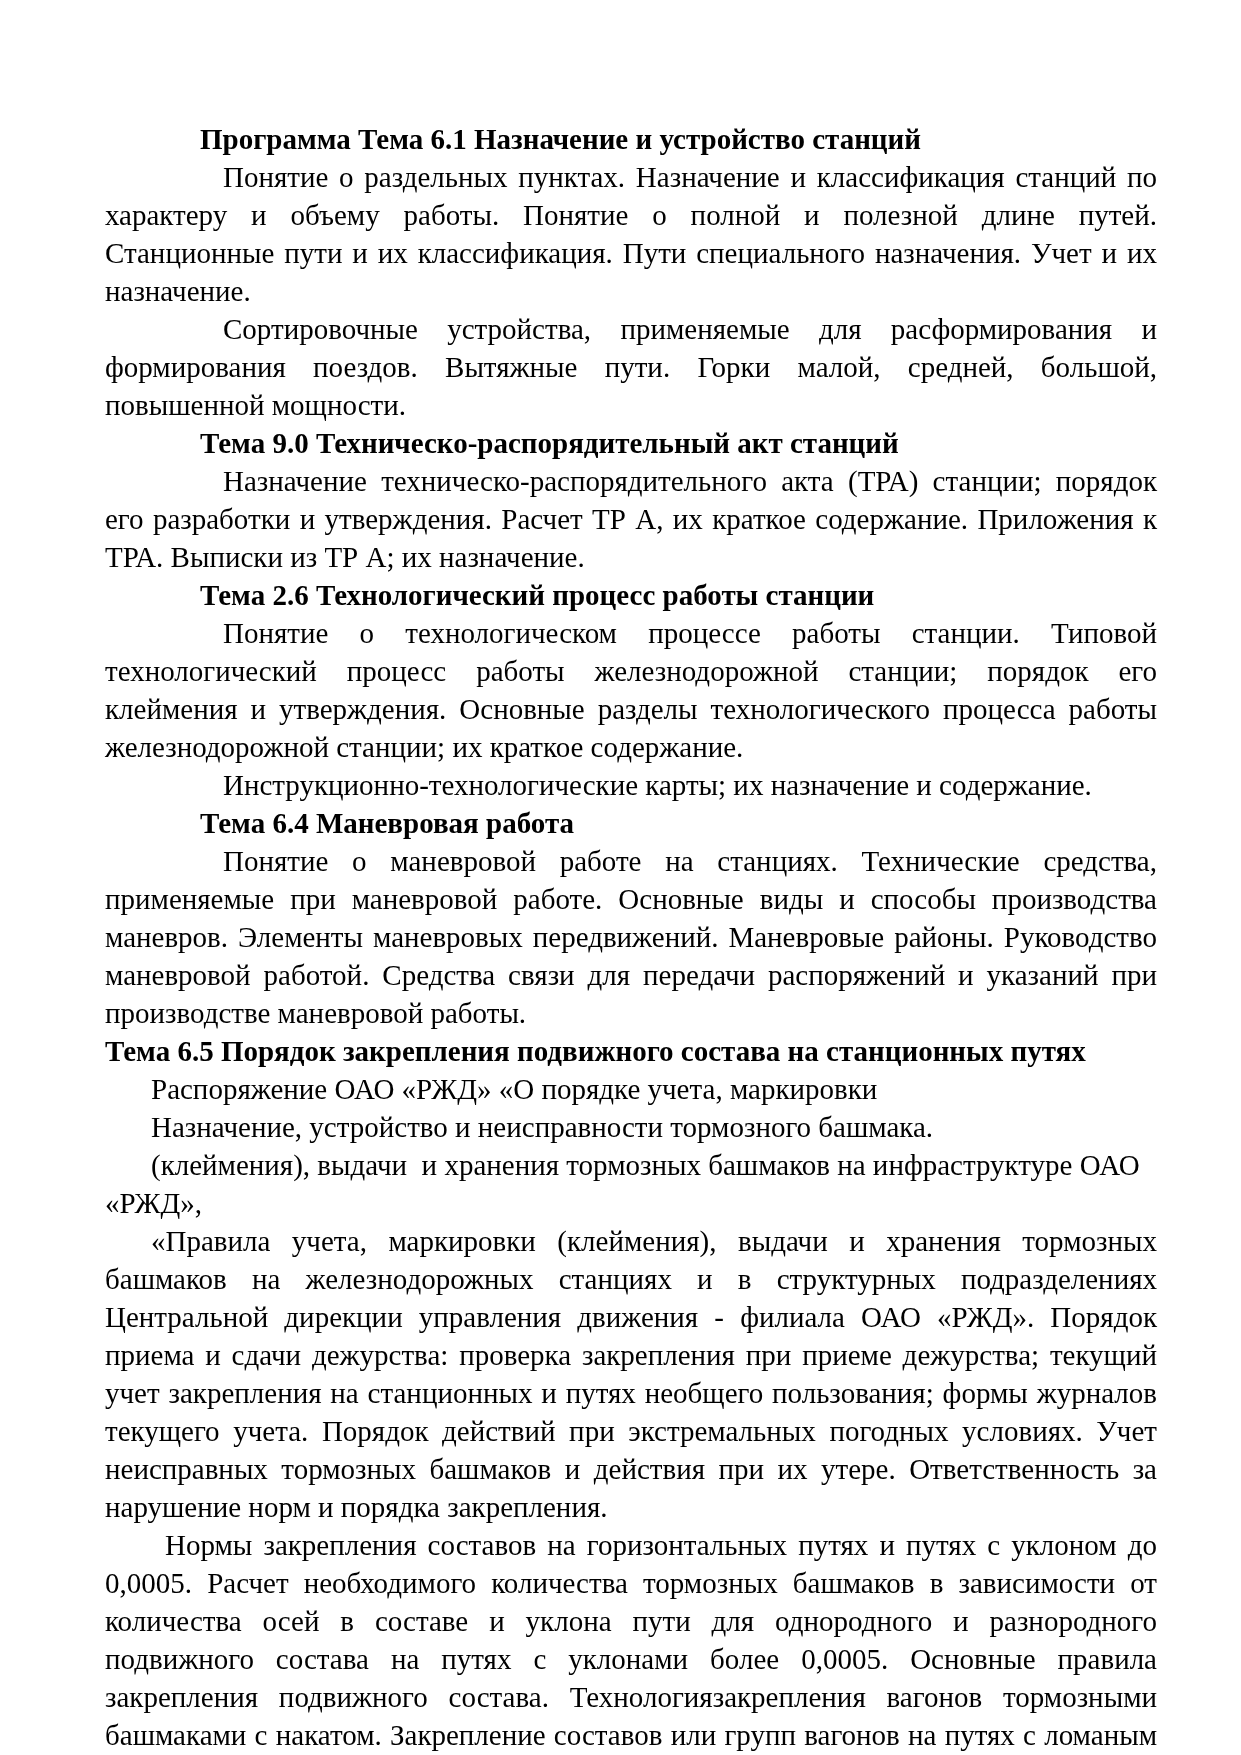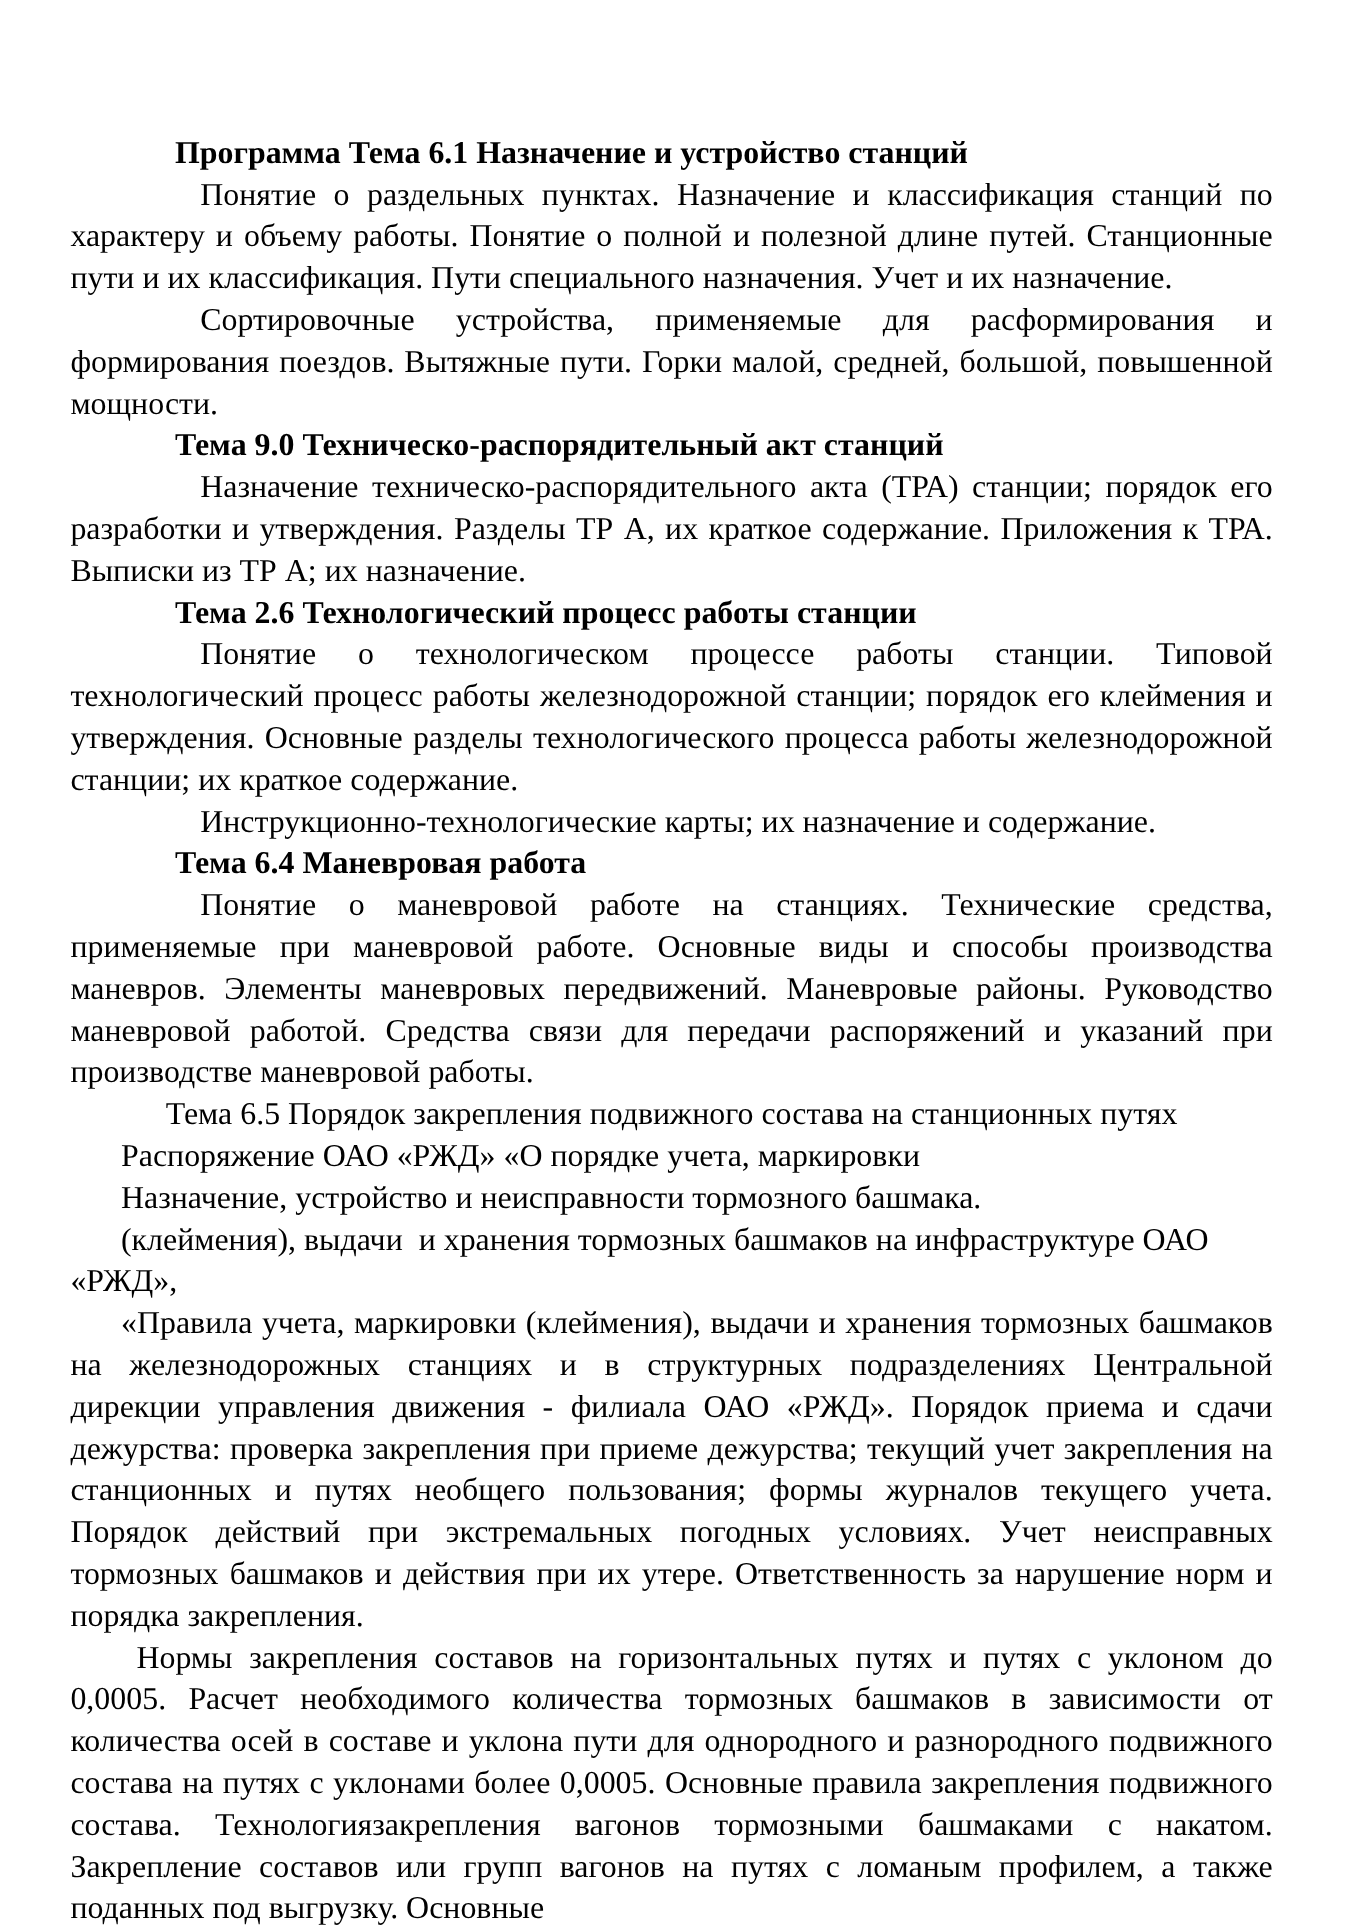--- a/index.html
+++ b/index.html
@@ -7,39 +7,38 @@
     padding: 0;
     background: #ffffff;
   }
   .page {
     position: relative;
     box-sizing: border-box;
     width: 1241px;
     height: 1755px;
     background: #ffffff;
     color: #000000;
-    padding: 120px 84px 0 64px;
+    padding: 120px 84px 0 105px;
     font-family: "Liberation Serif", "DejaVu Serif", serif;
     font-size: 29px;
     line-height: 38px;
     overflow: hidden;
   }
   .page p { margin: 0; }
   
   .h  {
     font-weight: 700;
     text-indent: 95px;
     margin-top: 7px;
     margin-bottom: 8px;
     white-space: nowrap;
   }
   
   .hc {
-    font-weight: 400;
-    text-align: center;
+    font-weight: 700;
     margin-top: 9px;
     margin-bottom: 10px;
     white-space: nowrap;
   }
   
   .p  {
     text-align: justify;
     text-indent: 118px;
   }
   
@@ -60,21 +59,21 @@
 </style>
 </head>
 <body>
 
 <div class="page">
   <p class="h">Программа Тема 6.1 Назначение и устройство станций</p>
   <p class="p">Понятие о раздельных пунктах. Назначение и классификация станций по характеру и объему работы. Понятие о полной и полезной длине путей. Станционные пути и их классификация. Пути специального назначения. Учет и их назначение.</p>
   <p class="p">Сортировочные устройства, применяемые для расформирования и формирования поездов. Вытяжные пути. Горки малой, средней, большой, повышенной мощности.</p>
 
   <p class="h">Тема 9.0 Техническо-распорядительный акт станций</p>
-  <p class="p">Назначение техническо-распорядительного акта (ТРА) станции; порядок его разработки и утверждения. Разделы ТР А, их краткое содержание. Приложения к ТРА. Выписки из ТР А; их назначение.</p>
+  <p class="p">Назначение техническо-распорядительного акта (ТРА) станции; порядок его разработки и утверждения. Расчет ТР А, их краткое содержание. Приложения к ТРА. Выписки из ТР А; их назначение.</p>
 
   <p class="h">Тема 2.6 Технологический процесс работы станции</p>
   <p class="p">Понятие о технологическом процессе работы станции. Типовой технологический процесс работы железнодорожной станции; порядок его клеймения и утверждения. Основные разделы технологического процесса работы железнодорожной станции; их краткое содержание.</p>
   <p class="p">Инструкционно-технологические карты; их назначение и содержание.</p>
 
   <p class="h">Тема 6.4 Маневровая работа</p>
   <p class="p">Понятие о маневровой работе на станциях. Технические средства, применяемые при маневровой работе. Основные виды и способы производства маневров. Элементы маневровых передвижений. Маневровые районы. Руководство маневровой работой. Средства связи для передачи распоряжений и указаний при производстве маневровой работы.</p>
 
   <p class="hc">Тема 6.5 Порядок закрепления подвижного состава на станционных путях</p>
   <p class="ln">Распоряжение ОАО «РЖД» «О порядке учета, маркировки</p>

